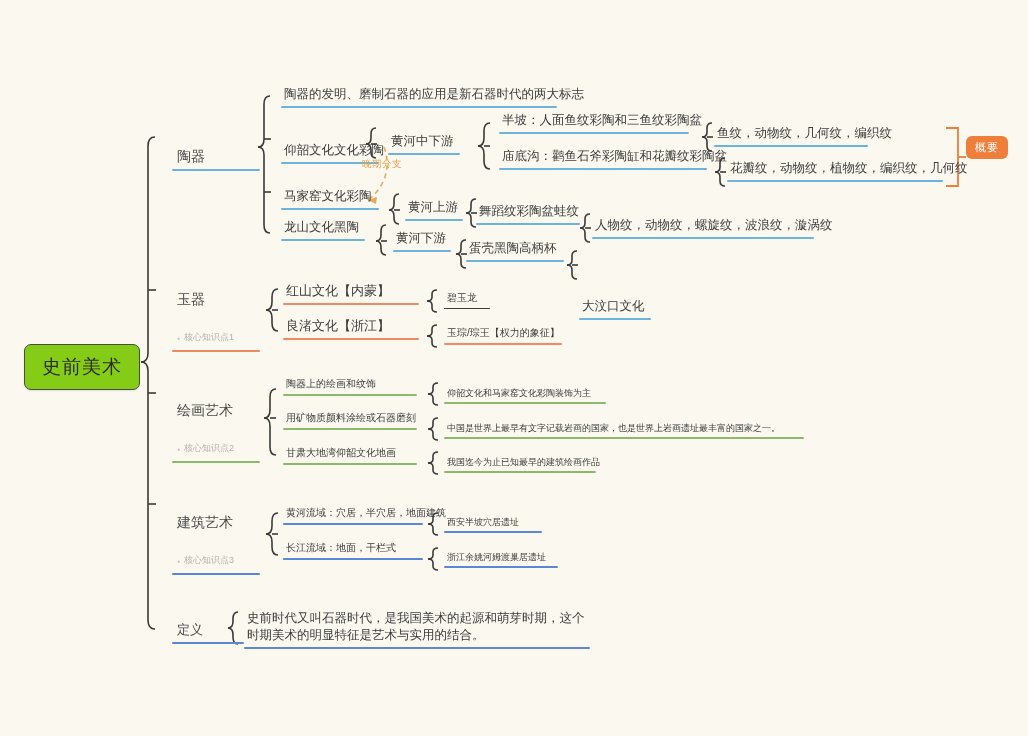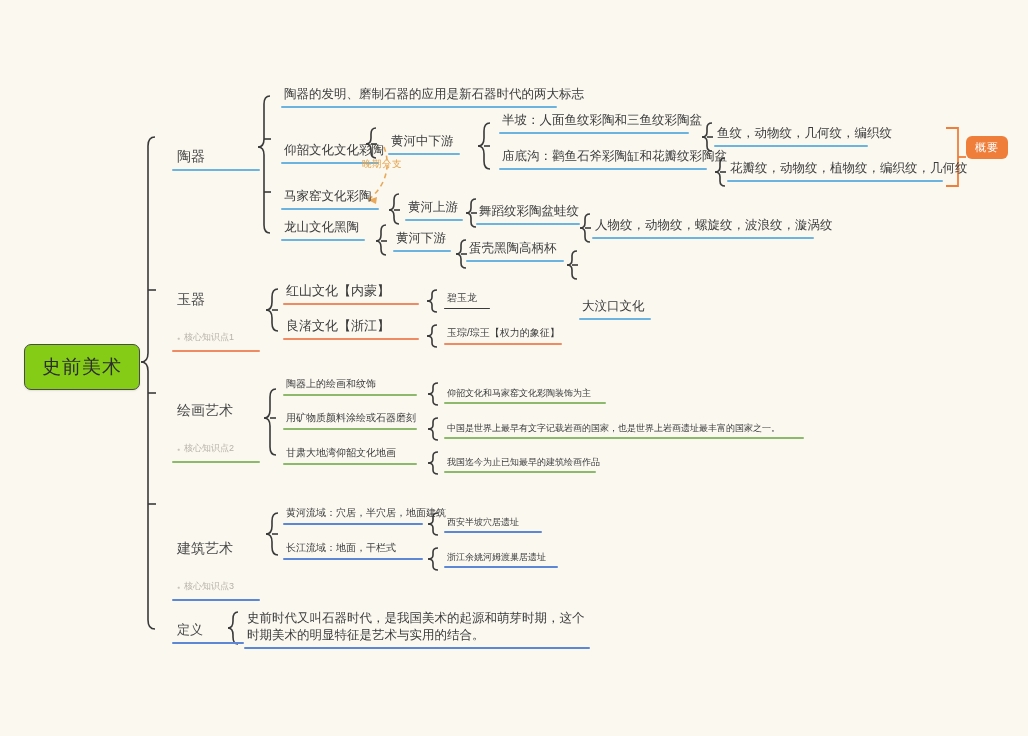--- a/index.html
+++ b/index.html
@@ -290,21 +290,21 @@
   <div class="node mini" style="left:444px;top:422px;font-family:Liberation Serif, serif;">
     <span class="txt">中国是世界上最早有文字记载岩画的国家，也是世界上岩画遗址最丰富的国家之一。</span>
     <span class="ul" style="background:#8cb96b;width:360px;"></span>
   </div>
 
   <div class="node mini" style="left:444px;top:456px;">
     <span class="txt">我国迄今为止已知最早的建筑绘画作品</span>
     <span class="ul" style="background:#8cb96b;width:152px;"></span>
   </div>
 
-  <div class="node l1" style="left:172px;top:523px;width:92px;">
+  <div class="node l1" style="left:172px;top:497px;width:92px;">
     <span class="txt">建筑艺术</span>
     <span class="note">核心知识点3</span>
     <span class="ul" style="background:#5b87d6;width:88px;margin-top:6px;"></span>
   </div>
 
   <div class="node tiny" style="left:283px;top:506px;">
     <span class="txt">黄河流域：穴居，半穴居，地面建筑</span>
     <span class="ul" style="background:#5b87d6;width:140px;"></span>
   </div>
 

